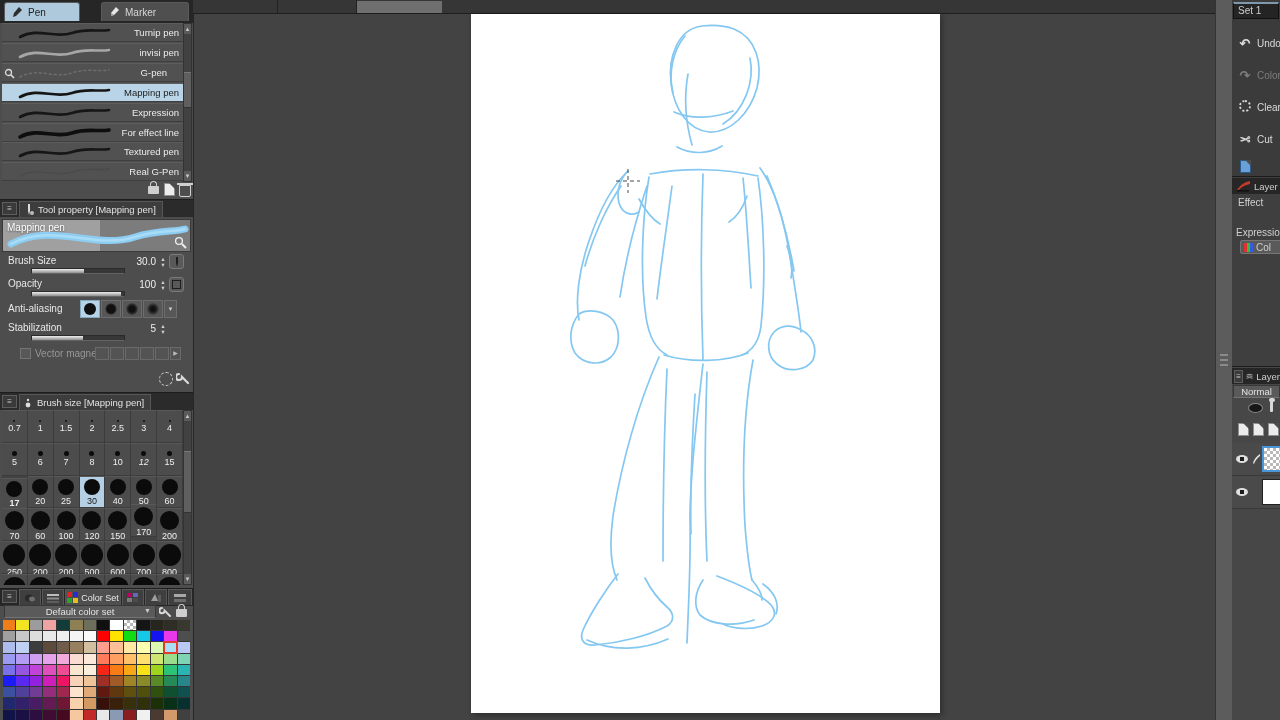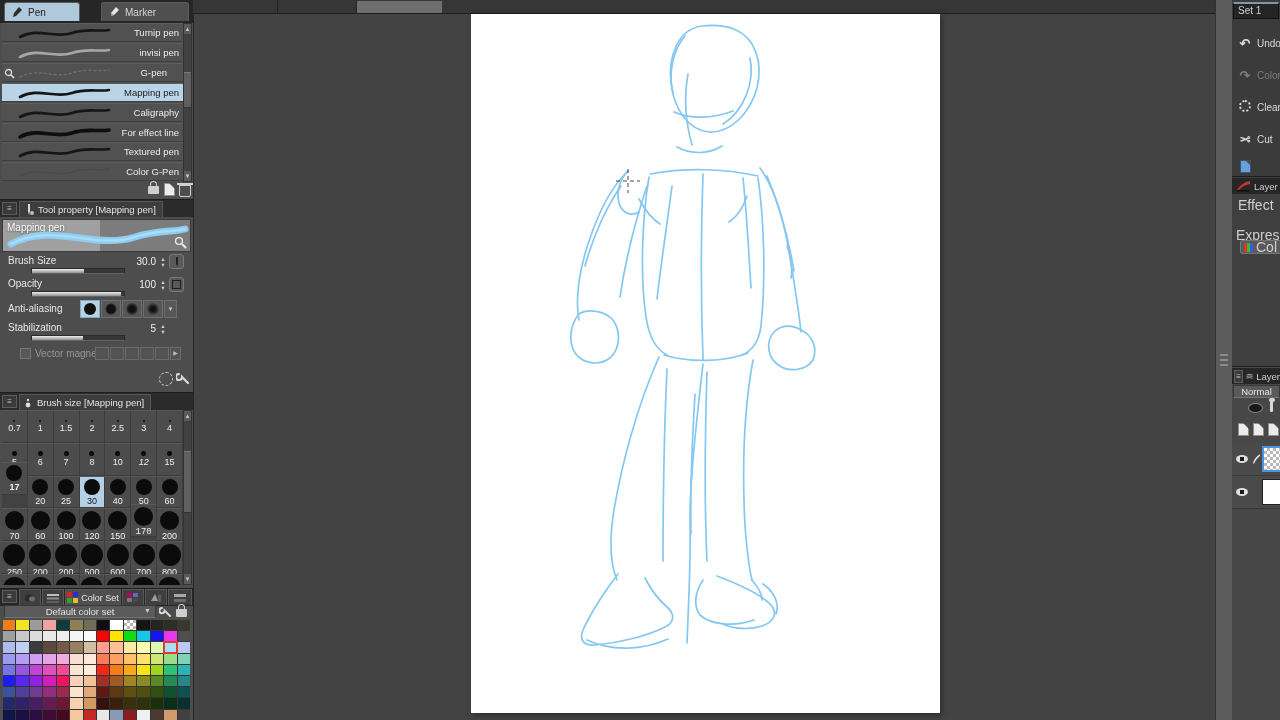--- a/index.html
+++ b/index.html
@@ -80,21 +80,21 @@
            color:#dadada;font-size:10px;box-sizing:border-box;white-space:nowrap}
   .qa-item.dis{color:#7c7c7c}
   .qa-ic{width:16px;font-size:13px;font-weight:bold;text-align:center;flex:none}
   #lp-panel{left:1232px;top:176px;width:48px;height:190px;background:#3f3f3f;border-top:1px solid #1c1c1c}
   #ly-panel{left:1232px;top:366px;width:48px;height:354px;background:#474747;border-top:1px solid #1c1c1c}
   .rphead{position:absolute;left:0;width:48px;height:16px;background:#262626;display:flex;align-items:center;gap:3px;
           color:#cccccc;font-size:9.5px;white-space:nowrap;overflow:visible}
   .eye{width:12px;height:8px;border-radius:50%;background:radial-gradient(circle,#1c1c1c 30%,#e0e0e0 32%)}
   .lrow{position:absolute;left:0;width:48px;height:32px;border-bottom:1px solid #383838;background:#4a4a4a}
   .lthumb{position:absolute;top:3px;left:30px;width:26px;height:26px;box-sizing:border-box}
-  .smalltxt{font-size:14px;color:#d0d0d0}
+  .smalltxt{font-size:10px;color:#d0d0d0}
 </style>
 </head>
 <body>
 
 <div id="left-panel" class="abs">
 
   <div class="abs tabstrip" style="top:0;height:23px"></div>
   <div class="tool-tab sel" style="left:4px;width:76px">
     <svg width="11" height="12" viewBox="0 0 11 12">
         <path d="M7 1 L10 4 L4 10 L1 11 L2 7 Z" fill="#2e2e2e"></path>
@@ -135,39 +135,39 @@
       <div class="pen-row sel" style="top: 82.7px;">
         <svg width="120" height="17" viewBox="0 0 100 17">
           <path d="M6 12 C24 2 40 14 58 8 C72 3 85 7 95 5" stroke="#161616" stroke-width="2.6" fill="none" stroke-linecap="round"></path>
         </svg>
         <span class="pen-label">Mapping pen</span>
       </div>
       <div class="pen-row" style="top: 102.6px;">
         <svg width="120" height="17" viewBox="0 0 100 17">
           <path d="M6 12 C24 2 40 14 58 8 C72 3 85 7 95 5" stroke="#161616" stroke-width="2.6" fill="none" stroke-linecap="round"></path>
         </svg>
-        <span class="pen-label">Caligraphy</span>
+        <span class="pen-label">Expression</span>
       </div>
       <div class="pen-row" style="top: 122.5px;">
         <svg width="120" height="17" viewBox="0 0 100 17">
           <path d="M6 12 C24 2 40 14 58 8 C72 3 85 7 95 5" stroke="#0e0e0e" stroke-width="3.6" fill="none" stroke-linecap="round"></path>
         </svg>
         <span class="pen-label">For effect line</span>
       </div>
       <div class="pen-row" style="top: 142.4px;">
         <svg width="120" height="17" viewBox="0 0 100 17">
           <path d="M6 12 C24 2 40 14 58 8 C72 3 85 7 95 5" stroke="#161616" stroke-width="2.6" fill="none" stroke-linecap="round"></path>
         </svg>
         <span class="pen-label">Textured pen</span>
       </div>
       <div class="pen-row" style="top: 162.3px;">
         <svg width="120" height="17" viewBox="0 0 100 17">
           <path d="M6 12 C24 2 40 14 58 8 C72 3 85 7 95 5" stroke="#4a4a4a" stroke-width="1.3" fill="none" stroke-linecap="round"></path>
         </svg>
-        <span class="pen-label">Color G-Pen</span>
+        <span class="pen-label">Real G-Pen</span>
       </div>
     </div>
 
   <div class="abs sbar" style="left:183px;top:23px;width:9px;height:159px">
     <div class="sbtn">▲</div>
     <div class="sthumb" style="margin-top:38px"></div>
     <div class="sbtn" style="position:absolute;bottom:0">▼</div>
   </div>
 
   <div class="lockb" style="left:148px;top:186px"></div>
@@ -324,21 +324,21 @@
         <div class="bnum">10</div>
       </div>
       <div class="bcell" style="left: 129.25px; top: 32.8px; width: 25.85px; height: 32.8px; font-style: italic;">
         <div class="bdot" style="width: 5px; height: 5px; margin-top: 7.5px;"></div>
         <div class="bnum">12</div>
       </div>
       <div class="bcell" style="left: 155.1px; top: 32.8px; width: 25.85px; height: 32.8px;">
         <div class="bdot" style="width: 5px; height: 5px; margin-top: 7.5px;"></div>
         <div class="bnum">15</div>
       </div>
-      <div class="bcell" style="left: 0px; top: 52px; width: 25.85px; height: 32.8px; font-weight: bold;">
+      <div class="bcell" style="left: 0px; top: 68px; width: 25.85px; height: 32.8px; font-weight: bold;">
         <div class="bdot" style="width: 16px; height: 16px; margin-top: 2px;"></div>
         <div class="bnum">17</div>
       </div>
       <div class="bcell" style="left: 25.85px; top: 65.6px; width: 25.85px; height: 32.8px;">
         <div class="bdot" style="width: 16px; height: 16px; margin-top: 2px;"></div>
         <div class="bnum">20</div>
       </div>
       <div class="bcell" style="left: 51.7px; top: 65.6px; width: 25.85px; height: 32.8px;">
         <div class="bdot" style="width: 16px; height: 16px; margin-top: 2px;"></div>
         <div class="bnum">25</div>
@@ -372,21 +372,21 @@
         <div class="bnum">100</div>
       </div>
       <div class="bcell" style="left: 77.55px; top: 98.4px; width: 25.85px; height: 32.8px;">
         <div class="bdot" style="width: 19px; height: 19px; margin-top: 2px;"></div>
         <div class="bnum">120</div>
       </div>
       <div class="bcell" style="left: 103.4px; top: 98.4px; width: 25.85px; height: 32.8px;">
         <div class="bdot" style="width: 19px; height: 19px; margin-top: 2px;"></div>
         <div class="bnum">150</div>
       </div>
-      <div class="bcell" style="left: 129.25px; top: 94px; width: 25.85px; height: 32.8px; font-family: Liberation Mono, monospace;">
+      <div class="bcell" style="left: 129.25px; top: 94px; width: 25.85px; height: 32.8px;">
         <div class="bdot" style="width: 19px; height: 19px; margin-top: 2px;"></div>
         <div class="bnum">170</div>
       </div>
       <div class="bcell" style="left: 155.1px; top: 98.4px; width: 25.85px; height: 32.8px;">
         <div class="bdot" style="width: 19px; height: 19px; margin-top: 2px;"></div>
         <div class="bnum">200</div>
       </div>
       <div class="bcell" style="left: 0px; top: 131.2px; width: 25.85px; height: 32.8px;">
         <div class="bdot" style="width: 22px; height: 22px; margin-top: 2px;"></div>
         <div class="bnum">250</div>

